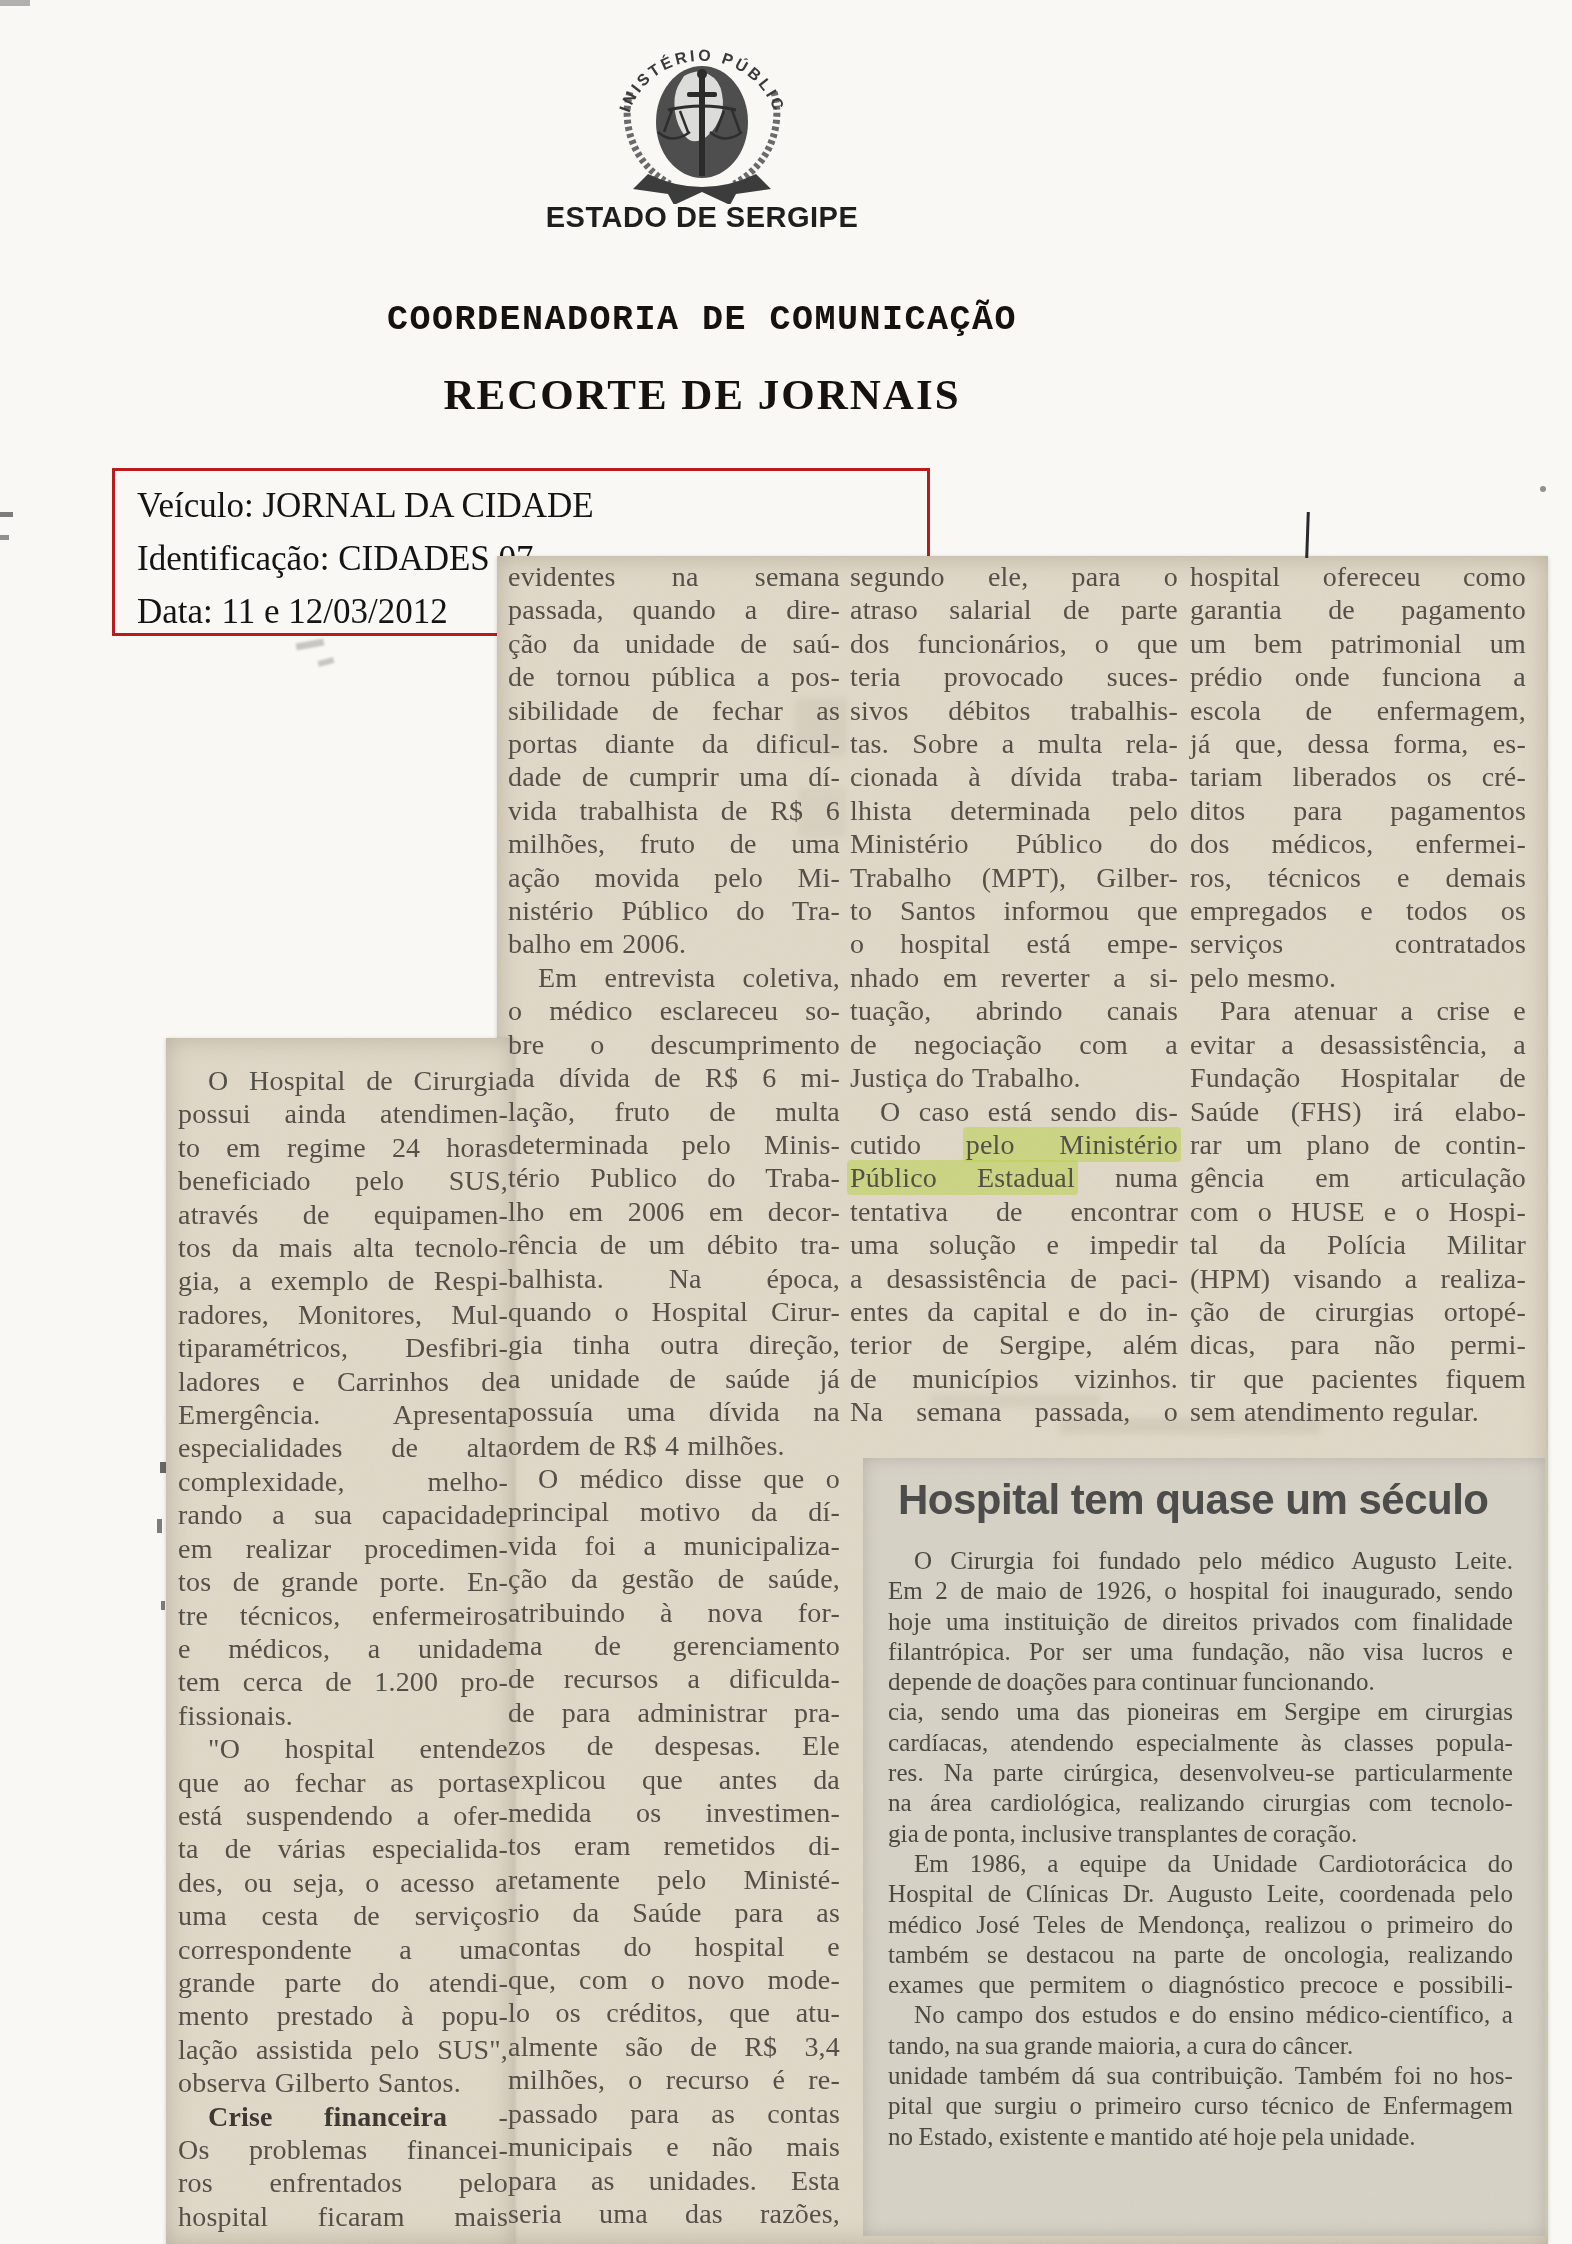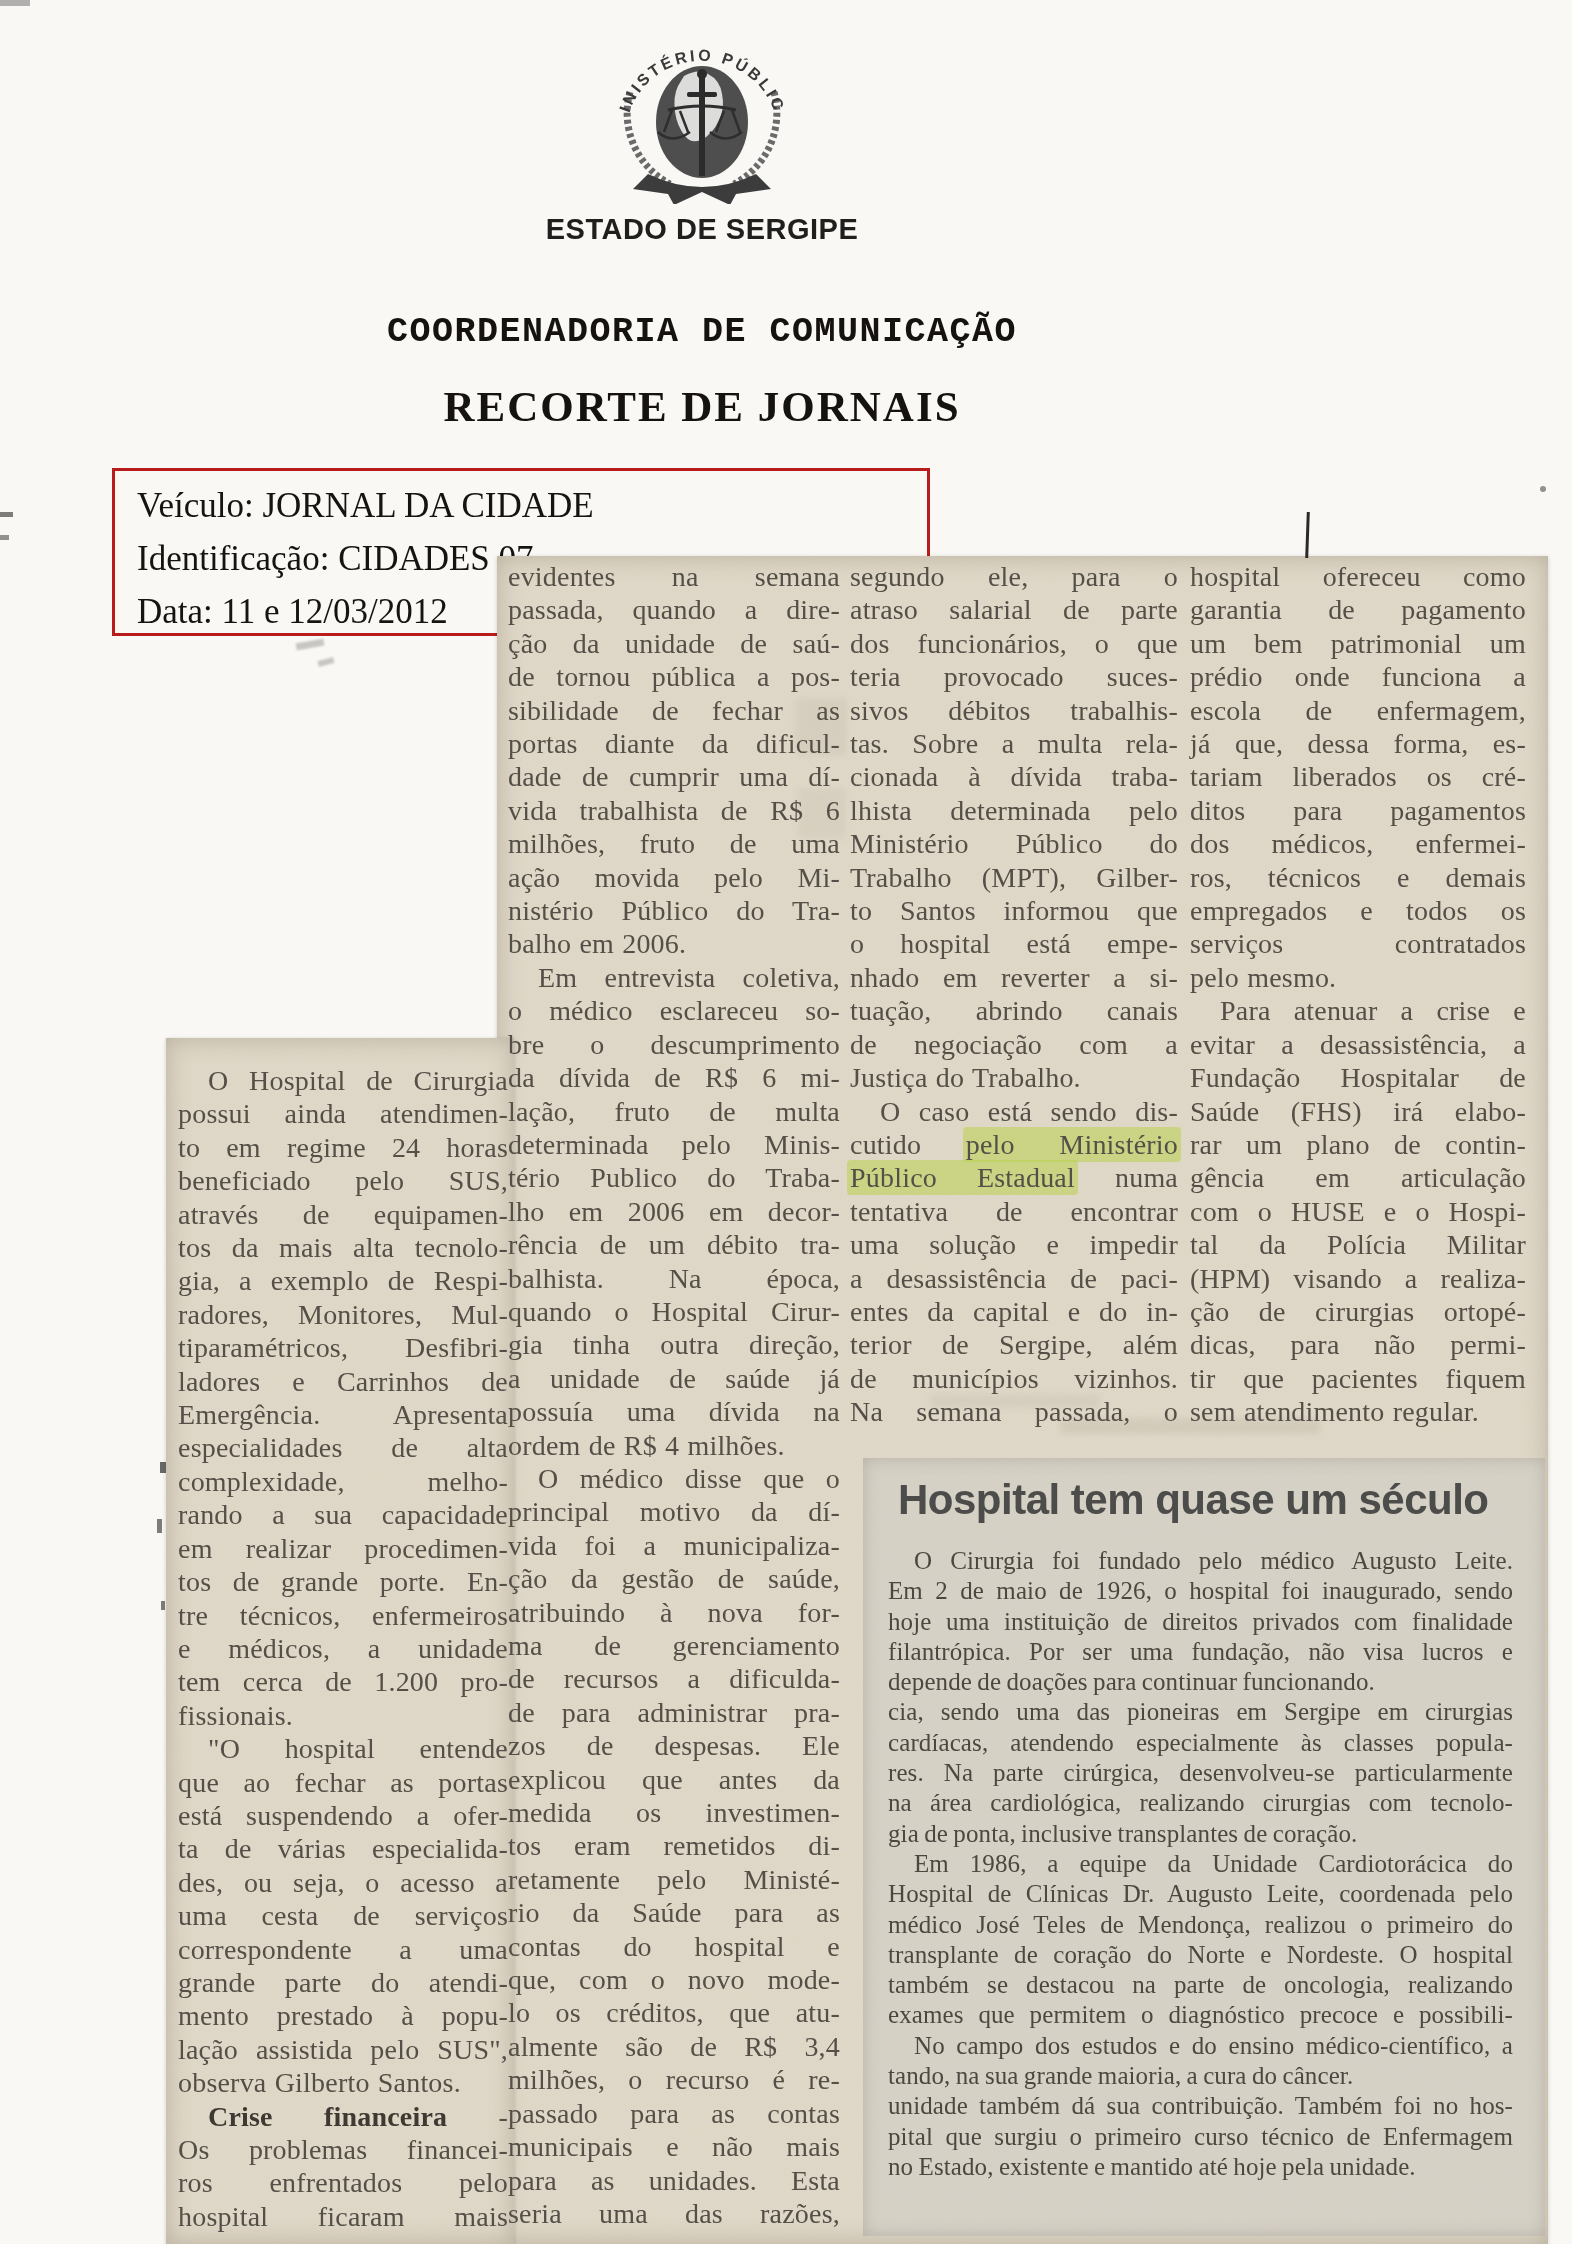--- a/index.html
+++ b/index.html
@@ -2,21 +2,21 @@
 <html><head>
 <meta charset="utf-8">
 <style>
   html,body{margin:0;padding:0;}
   body{
     width:1572px;height:2244px;position:relative;overflow:hidden;
     background:#f9f8f5;
     font-family:"Liberation Serif",serif;
   }
   
-  .center-band{position:absolute;left:0;width:1404px;text-align:center;margin-top:12px;}
+  .center-band{position:absolute;left:0;width:1404px;text-align:center;}
   .org{font-family:"Liberation Sans",sans-serif;font-weight:700;font-size:29px;color:#1f1f1d;letter-spacing:.5px;line-height:34px;}
   .dept{font-family:Liberation Mono, monospace;font-weight:700;font-size:35px;color:#15120f;letter-spacing:1.5px;}
   .doctitle{font-family:"Liberation Serif",serif;font-weight:700;font-size:43px;color:#15120f;letter-spacing:2px;}
   
   .infobox{
     position:absolute;left:112px;top:468px;width:818px;height:168px;
     border:3px solid #b91c1c;background:transparent;z-index:1;
     padding:8px 0 0 22px;box-sizing:border-box;
     font-size:35px;color:#161412;line-height:53px;
   }
@@ -289,21 +289,20 @@
     <div class="ln">filantrópica. Por ser uma fundação, não visa lucros e</div>
     <div class="ln end">depende de doações para continuar funcionando.</div>
     <div class="ln">cia, sendo uma das pioneiras em Sergipe em cirurgias</div>
     <div class="ln">cardíacas, atendendo especialmente às classes popula-</div>
     <div class="ln">res. Na parte cirúrgica, desenvolveu-se particularmente</div>
     <div class="ln">na área cardiológica, realizando cirurgias com tecnolo-</div>
     <div class="ln end">gia de ponta, inclusive transplantes de coração.</div>
     <div class="ln ind">Em 1986, a equipe da Unidade Cardiotorácica do</div>
     <div class="ln">Hospital de Clínicas Dr. Augusto Leite, coordenada pelo</div>
     <div class="ln">médico José Teles de Mendonça, realizou o primeiro do</div>
-    <div class="ln">transplante de coração do Norte e Nordeste. O hospital</div>
     <div class="ln">também se destacou na parte de oncologia, realizando</div>
     <div class="ln">exames que permitem o diagnóstico precoce e possibili-</div>
     <div class="ln ind">No campo dos estudos e do ensino médico-científico, a</div>
     <div class="ln end">tando, na sua grande maioria, a cura do câncer.</div>
     <div class="ln">unidade também dá sua contribuição. Também foi no hos-</div>
     <div class="ln">pital que surgiu o primeiro curso técnico de Enfermagem</div>
     <div class="ln end">no Estado, existente e mantido até hoje pela unidade.</div>
   </div>
 
 <div class="spk" style="left:1306px;top:512px;width:3px;height:46px;transform:rotate(2deg);"></div>

